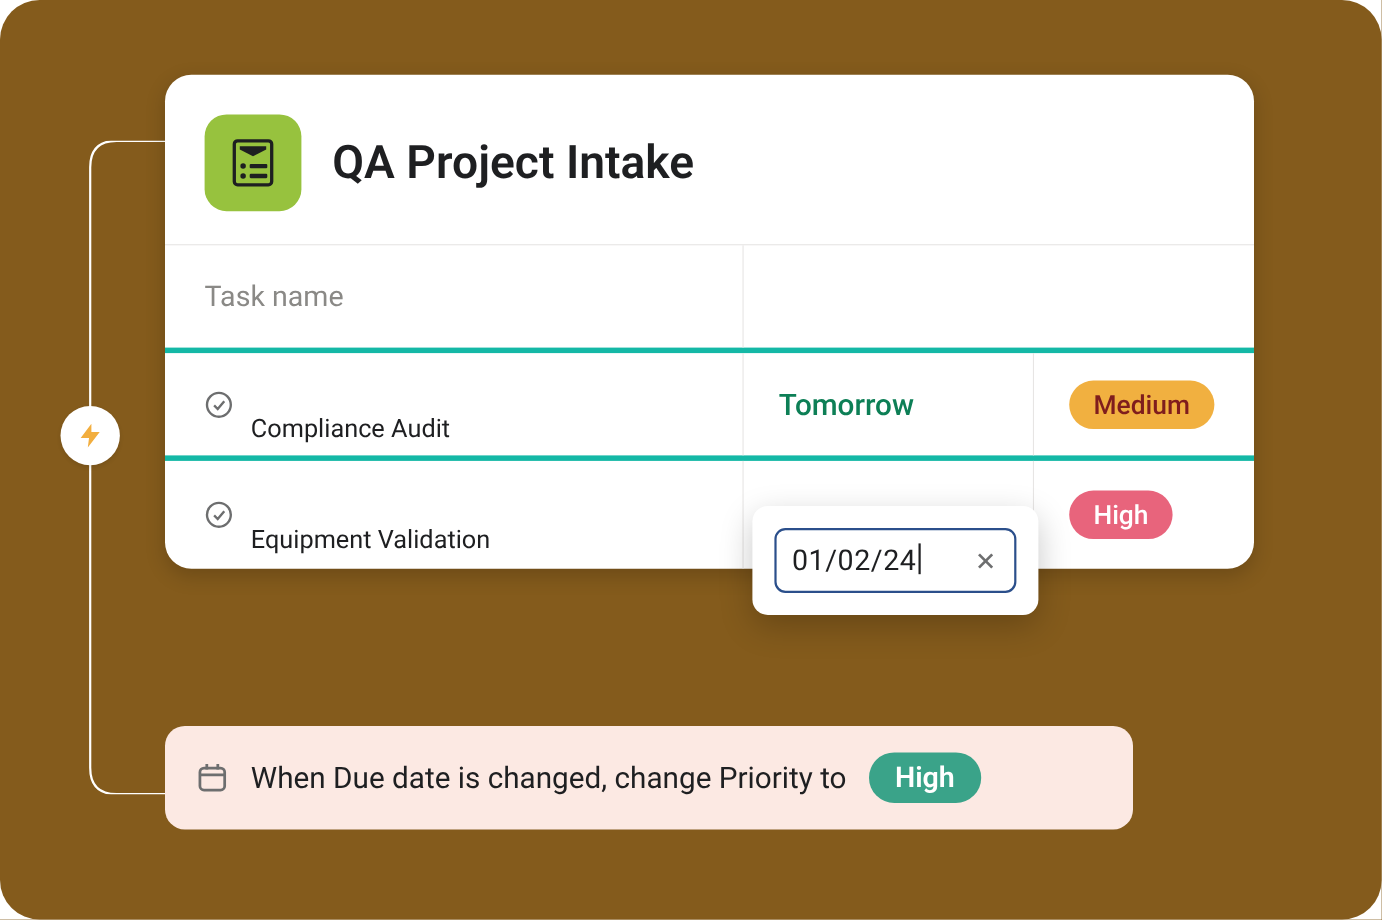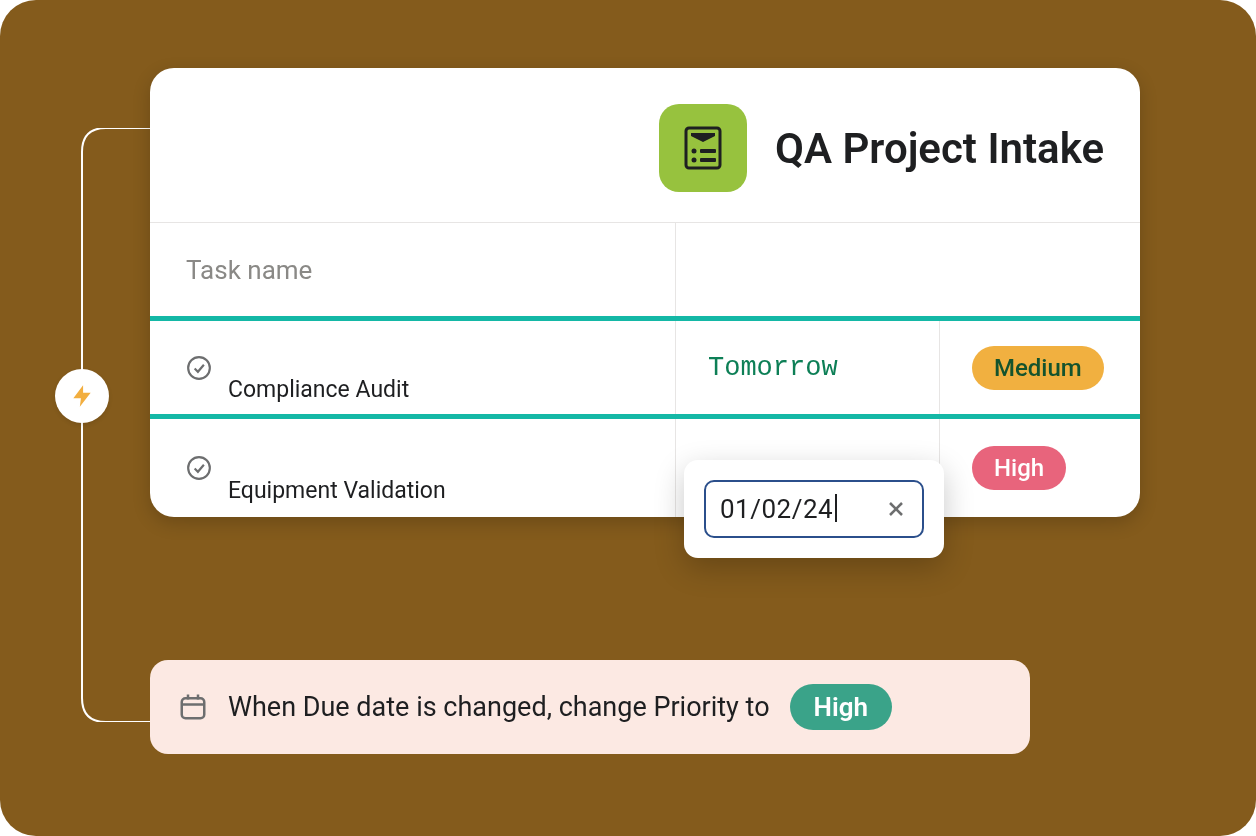--- a/index.html
+++ b/index.html
@@ -29,21 +29,20 @@
       background: #fff;
       border-radius: 24px;
       box-shadow: 0 6px 18px rgba(0,0,0,0.18);
       overflow: visible;
     }
     .card-header {
       display: flex;
       align-items: center;
       gap: 28px;
       padding: 36px 36px 30px 36px;
-      justify-content: flex-end;
     }
     .project-icon {
       width: 88px;
       height: 88px;
       background: #97c23e;
       border-radius: 20px;
       display: flex;
       align-items: center;
       justify-content: center;
       flex-shrink: 0;
@@ -90,24 +89,24 @@
     }
     .header-row .col-task,
     .header-row .col-due,
     .header-row .col-pri {
       color: #8a8986;
       font-size: 26px;
     }
     .header-row svg { color: #8a8986; }
 
     .task-name { font-size: 23px; color: #1e1f21; margin-top: 44px; }
-    .due-tomorrow { font-size: 27px; color: #0d7f56; font-weight: 500; font-family: Liberation Mono, monospace; }
+    .due-tomorrow { font-size: 27px; color: #0d7f56; font-weight: 500; }
 
     .pill { display: inline-flex; align-items: center; padding: 8px 22px; border-radius: 999px; font-size: 24px; font-weight: 500; }
-    .pill-medium { background: #f1b040; color: #14532d; }
+    .pill-medium { background: #f1b040; color: #7f1d1d; }
     .pill-high { background: #e8647c; color: #fff; }
 
     
     .date-pop {
       position: absolute;
       left: 684px;
       top: 460px;
       width: 260px;
       background: #fff;
       border-radius: 14px;

